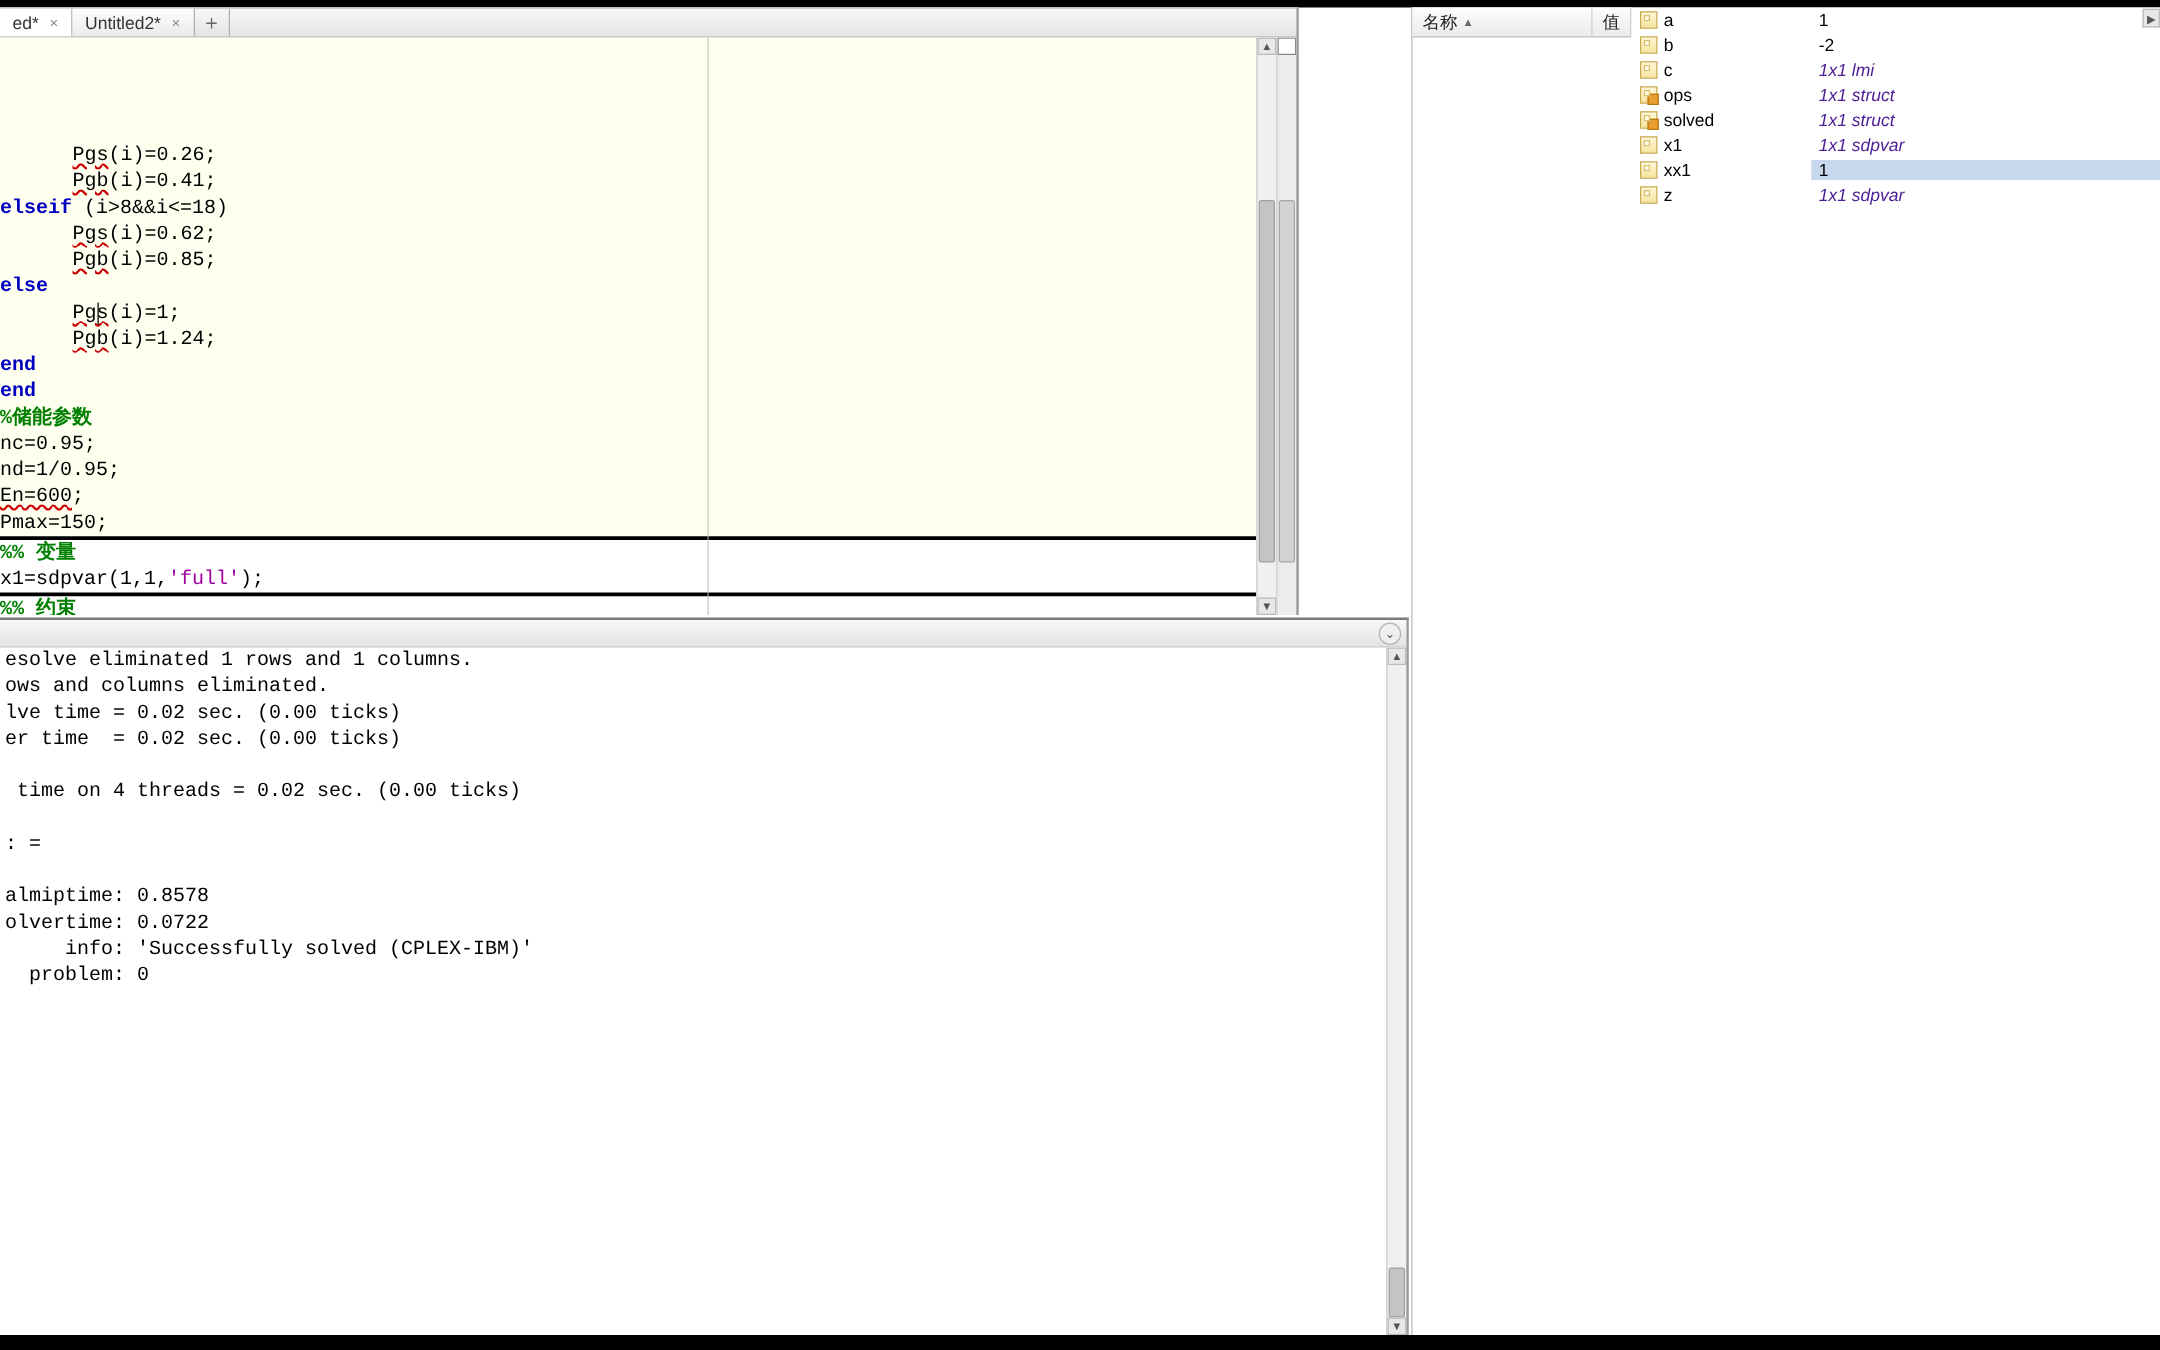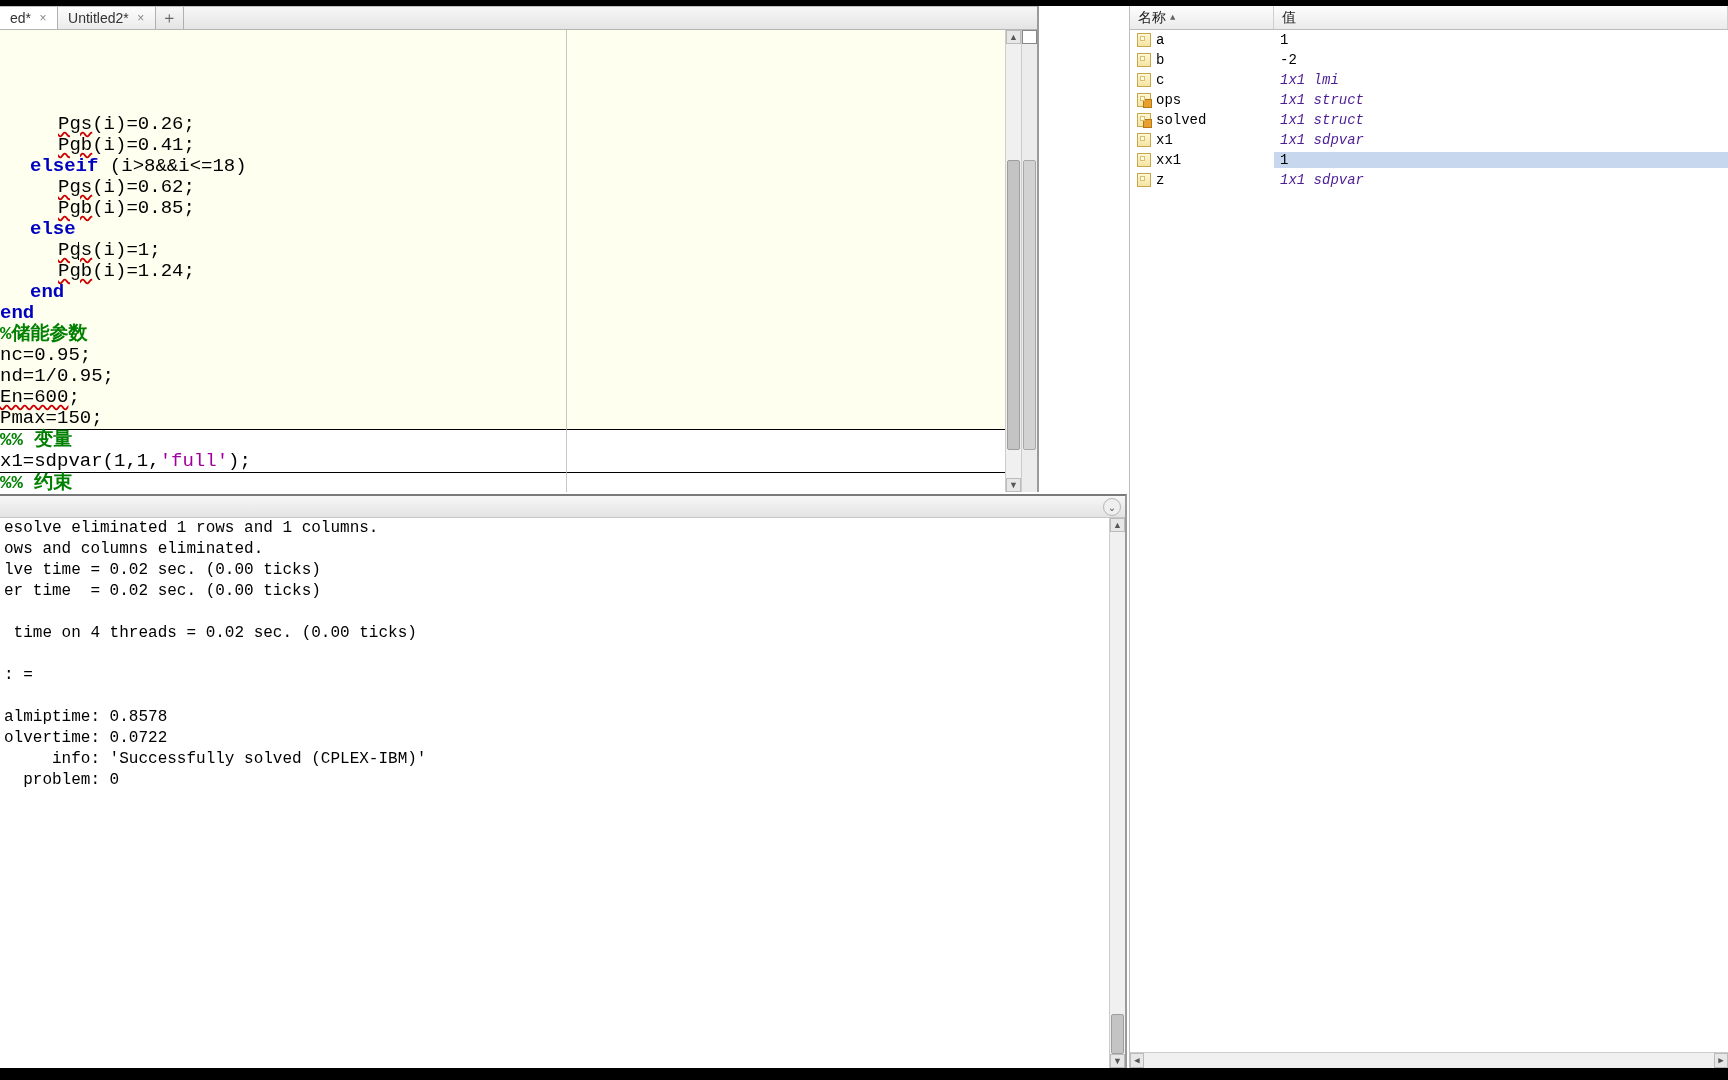--- a/index.html
+++ b/index.html
@@ -52,36 +52,36 @@
   .editor-body {
     position: relative;
     height: calc(100% - 24px);
     display: flex;
     overflow: hidden;
   }
   .code-area {
     flex: 1;
     background: #fffff0; 
     font-family: "Courier New", monospace;
-    font-size: 19px;
+    font-size: 16px;
     line-height: 21px;
     white-space: pre;
     color: #000;
     padding-left: 0;
     overflow: hidden;
     position: relative;
   }
   .code-line { padding-left: 0; }
-  .ind1 { padding-left: 30px; }
+  .ind1 { }
   .ind2 { padding-left: 58px; }
   .kw { color: #0000c0; font-weight: bold; }
   .str { color: #a000a0; }
   .comment { color: #008000; font-weight: bold; }
   .err { color: #000; text-decoration: underline wavy #c00; text-underline-offset: 2px; }
-  .section-div { border-top: 1px solid #000000; }
+  .section-div { border-top: 3px solid #000000; }
 
   .center-vline {
     position:absolute; top:0; bottom:0; left:566px; width:1px; background:#b9b9b9; opacity:0.8;
   }
   .cursor-blink {
     position:absolute;
     width:1px; height:18px; background:#000;
     animation: blink 1s step-end infinite;
   }
   @keyframes blink { 50% { opacity:0; } }
@@ -180,21 +180,21 @@
     position:absolute; left:1px; right:1px;
     background:#c4c4c4; border:1px solid #9e9e9e; border-radius:2px;
   }
 
   
   .ws-wrap {
     position:absolute;
     left:1129px; top:6px; right:0; bottom:12px;
     background:#fff;
     border-left:1px solid #bcbcbc;
-    display:flex; flex-direction:column;font-family:Liberation Mono, monospace;
+    display:flex; flex-direction:row;
   }
   .ws-header {
     height:24px;
     display:flex;
     border-bottom:1px solid #bcbcbc;
     background:linear-gradient(#fdfdfd,#ebebeb);
     font-size:14px;
   }
   .ws-header .col {
     display:flex; align-items:center;

